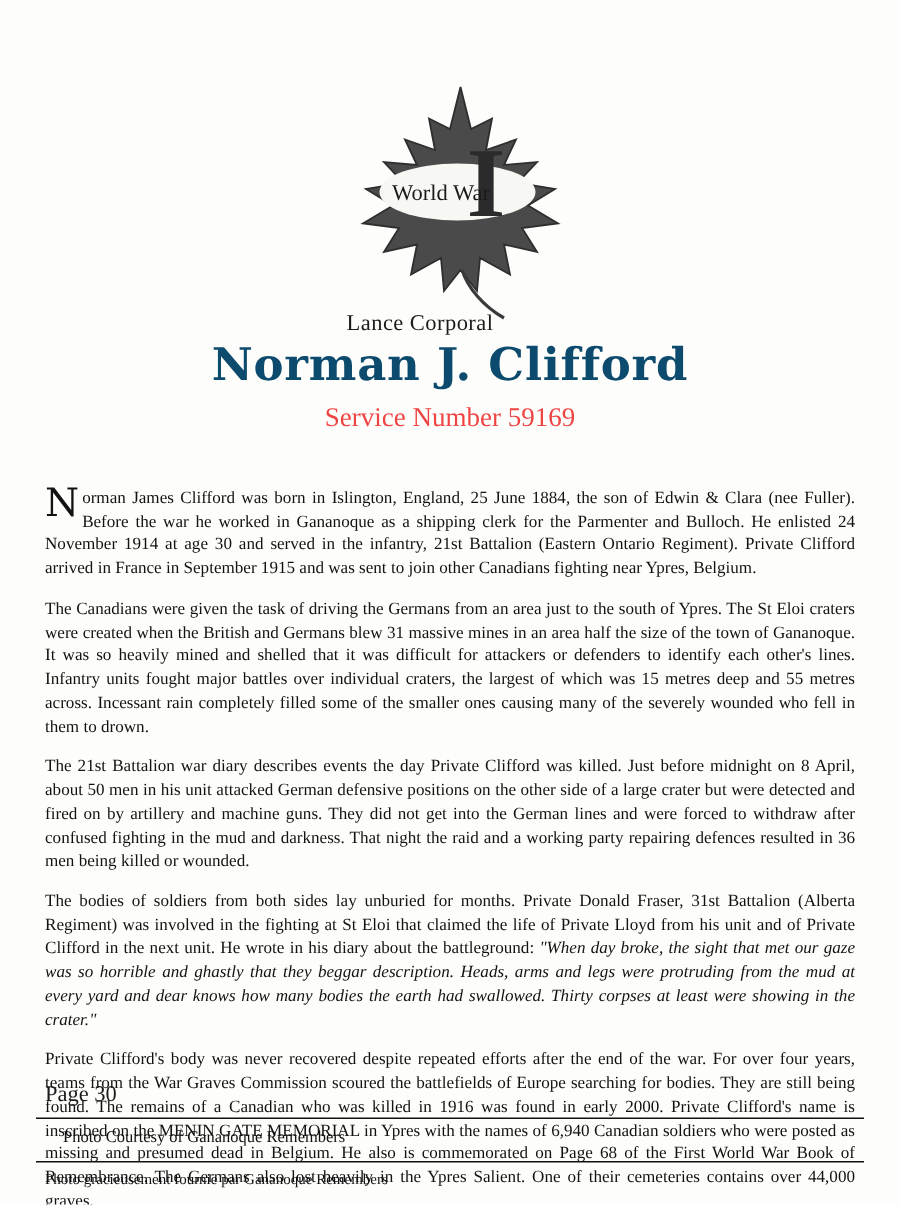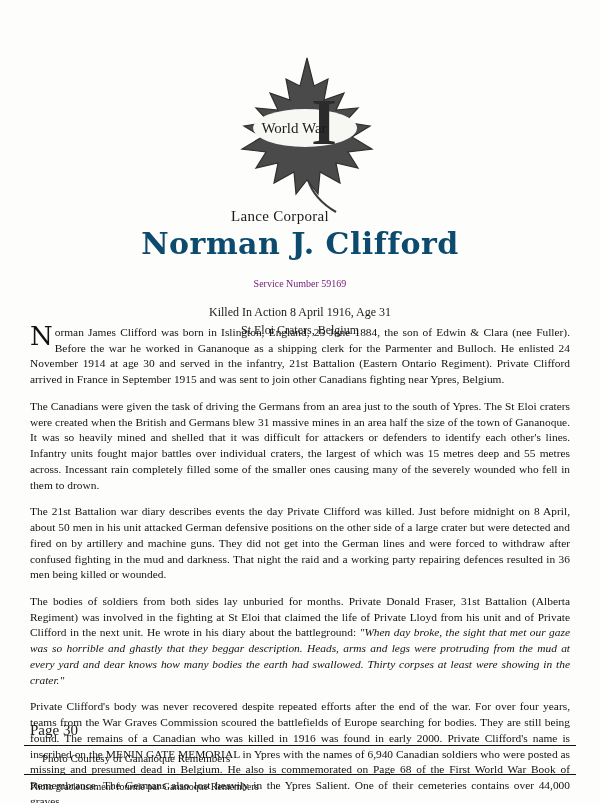--- a/index.html
+++ b/index.html
@@ -54,23 +54,23 @@
   .name {
     font-family: "DejaVu Serif", serif;
     font-weight: bold;
     font-size: 30px;
     letter-spacing: 0.5px;
     color: #0c4a6e;
     margin-top: 2px;
     line-height: 1.15;
   }
   .service {
-    font-size: 10px;
-    margin-top: 16px;
-    color: #701a75;
+    font-size: 18px;
+    margin-top: 6px;
+    color: #ef4444;
   }
   .kia {
     font-size: 12px;
     margin-top: 14px;
     color: #1b1b1b;
     line-height: 1.5;
   }
 
   
   .body-copy {
@@ -167,24 +167,20 @@
 
         <text class="leaf-text" x="62" y="81" font-size="15" fill="#1a1a1a" text-anchor="middle" font-family="Liberation Serif, serif">World War</text>
       </g>
     </svg>
   </div>
 
   <div class="title-block">
     <div class="rank">Lance Corporal</div>
     <div class="name"><span>Norman J. Clifford</span></div>
     <div class="service">Service Number 59169</div>
-    <div class="kia">
-      <span>Killed In Action 8 April 1916, Age 31</span><br>
-      <span>St Eloi Craters, Belgium</span>
-    </div>
   </div>
 
   <div class="body-copy">
     <p class="first">
       <span class="dropcap-letter">N</span><span>orman James Clifford was born in Islington, England, 25 June 1884, the son of Edwin &amp; Clara (nee Fuller).  Before the war he worked in Gananoque as a shipping clerk for the Parmenter and Bulloch. He enlisted 24 November 1914 at age 30 and served in the infantry, 21st Battalion (Eastern Ontario Regiment). Private Clifford arrived in France in September 1915 and was sent to join other Canadians fighting near Ypres, Belgium.</span>
     </p>
     <p>The Canadians were given the task of driving the Germans from an area just to the south of Ypres. The St Eloi craters were created when the British and Germans blew 31 massive mines in an area half the size of the town of Gananoque.  It was so heavily mined and shelled that it was difficult for attackers or defenders to identify each other's lines. Infantry units fought major battles over individual craters, the largest of which was 15 metres deep and 55 metres across. Incessant rain completely filled some of the smaller ones causing many of the severely wounded who fell in them to drown.</p>
     <p>The 21st Battalion war diary describes events the day Private Clifford was killed. Just before midnight on 8 April, about 50 men in his unit attacked German defensive positions on the other side of a large crater but were detected and fired on by artillery and machine guns. They did not get into the German lines and were forced to withdraw after confused fighting in the mud and darkness. That night the raid and a working party repairing defences resulted in 36 men being killed or wounded.</p>
     <p>
       <span>The bodies of soldiers from both sides lay unburied for months. Private Donald Fraser, 31st Battalion (Alberta Regiment) was involved in the fighting at St Eloi that claimed the life of Private Lloyd from his unit and of Private Clifford in the next unit. He wrote in his diary about the battleground: </span><span class="quote">"When day broke, the sight that met our gaze was so horrible and ghastly that they beggar description. Heads, arms and legs were protruding from the mud at every yard and dear knows how many bodies the earth had swallowed. Thirty corpses at least were showing in the crater."</span>

